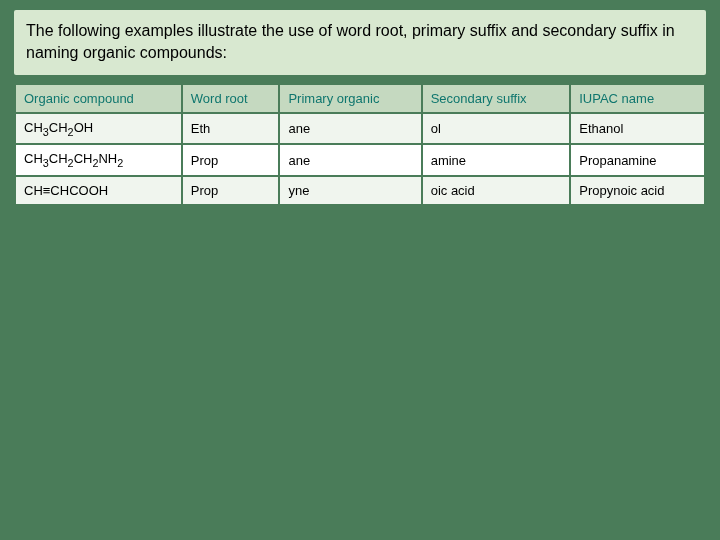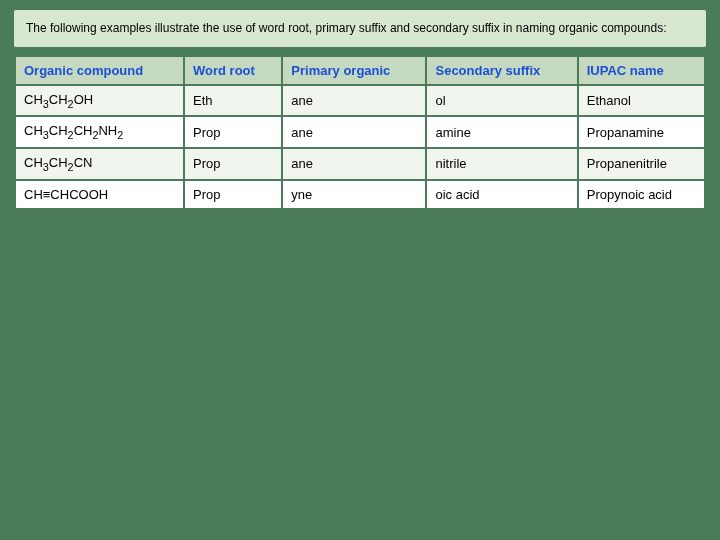--- a/index.html
+++ b/index.html
@@ -14,39 +14,39 @@
       width: 720px;
       height: 540px;
       background: #4a7c59;
       padding: 10px 14px 10px 14px;
       display: flex;
       flex-direction: column;
     }
     .intro-text {
       color: #000000;
       background: #d8e8d0;
-      font-size: 12px;
+      font-size: 16px;
       font-weight: normal;
       line-height: 1.4;
       padding: 10px 12px 10px 12px;
       margin-bottom: 8px;
       border-radius: 2px;
     }
     table {
       border-collapse: collapse;
       width: 100%;
       background: #ffffff;
     }
     th {
       background: #c5d9c0;
       border: 2px solid #4a7c59;
       padding: 6px 8px;
       font-size: 13px;
-      font-weight: bold;
-      color: #1d4ed8;
+      font-weight: normal;
+      color: #0f766e;
       text-align: left;
       vertical-align: middle;
     }
     td {
       border: 2px solid #4a7c59;
       padding: 6px 8px;
       font-size: 13px;
       color: #000;
       vertical-align: middle;
       background: #ffffff;
@@ -83,27 +83,20 @@
           <td>Ethanol</td>
         </tr>
         <tr>
           <td>CH<sub>3</sub>CH<sub>2</sub>CH<sub>2</sub>NH<sub>2</sub></td>
           <td>Prop</td>
           <td>ane</td>
           <td>amine</td>
           <td>Propanamine</td>
         </tr>
         <tr>
-          <td>CH<sub>3</sub>CH<sub>2</sub>CN</td>
-          <td>Prop</td>
-          <td>ane</td>
-          <td>nitrile</td>
-          <td>Propanenitrile</td>
-        </tr>
-        <tr>
           <td>CH≡CHCOOH</td>
           <td>Prop</td>
           <td>yne</td>
           <td>oic acid</td>
           <td>Propynoic acid</td>
         </tr>
       </tbody>
   </table>
 </div>
 

